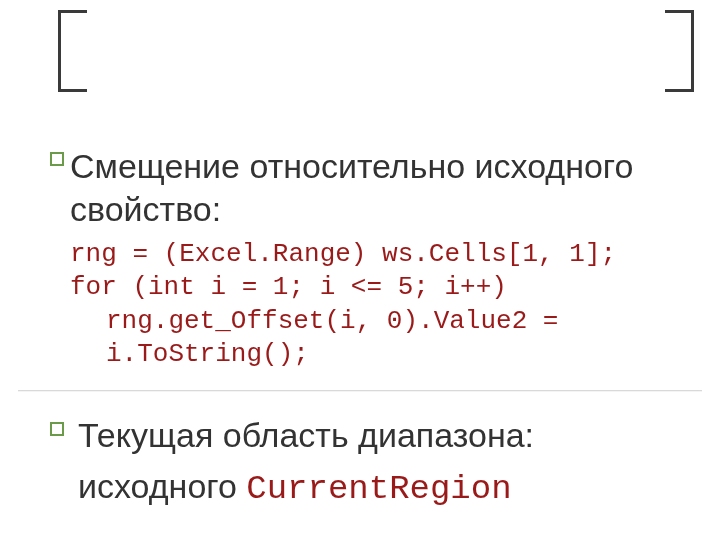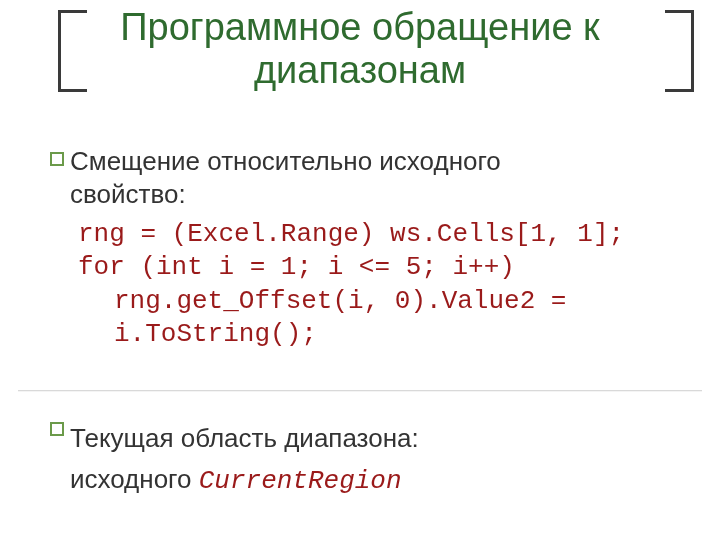--- a/index.html
+++ b/index.html
@@ -44,79 +44,71 @@
   .bracket.right { right: 26px; border-left:  none; }
 
   .body {
     position: absolute;
     top: 145px;
     left: 70px;
     right: 50px;
   }
   .para {
     color: #333333;
-    font-size: 26px;
+    font-size: 34px;
     line-height: 1.25;
     margin: 0 0 8px 0;
   }
   .mono {
     font-family: "Courier New", Courier, monospace;
     color: #9a1a1a;
     font-size: 26px;
     line-height: 1.28;
     white-space: pre;
-    margin: 8px;
+    margin: 0;
   }
   .mono .indent { padding-left: 36px; display: inline-block; }
 
   .rule {
     position: absolute;
     left: 18px;
     right: 18px;
     top: 390px;
     height: 0;
     border-top: 1px solid #d9d9d9;
     box-shadow: 0 1px 0 #f4f4f4;
   }
 
   .body2 {
     position: absolute;
     top: 414px;
-    left: 70px;
+    left: 78px;
     right: 50px;
-    margin-top: 8px;
   }
   .inline-mono {
     font-family: "Courier New", Courier, monospace;
     color: #9a1a1a;
-    font-style: italic;
   }
   .sq {
     position: absolute;
     left: 50px;
     width: 10px;
     height: 10px;
     border: 2px solid #6b9a4a;
     background: transparent;
   }
 </style>
 </head>
 <body>
 
 <div class="slide">
 
   <div class="bracket left"></div>
   <div class="bracket right"></div>
 
-  <div class="title-wrap">
-    <div class="title">
-      <span>Программное обращение к</span><br>
-      <span>диапазонам</span>
-    </div>
-  </div>
 
   <div class="sq" style="top:152px"></div>
   <div class="body">
     <p class="para">
       <span>Смещение относительно исходного</span><br>
       <span>свойство:</span>
     </p>
     <p class="mono"><span>rng = (Excel.Range) ws.Cells[1, 1];</span>
 <span>for (int i = 1; i &lt;= 5; i++)</span>
 <span class="indent">rng.get_Offset(i, 0).Value2 =</span>

